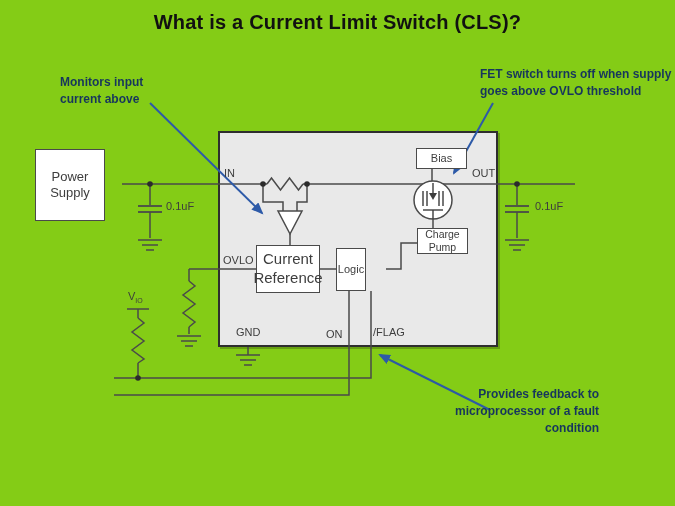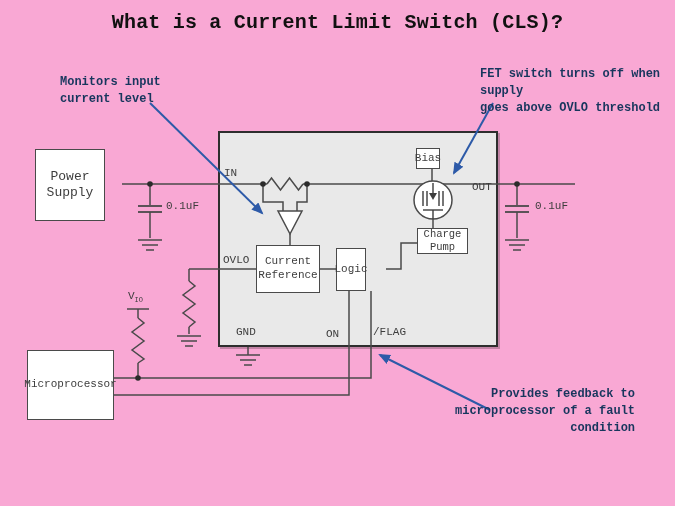--- a/index.html
+++ b/index.html
@@ -1,37 +1,37 @@
 <!DOCTYPE html>
 <html><head>
 <meta charset="utf-8">
 <style>
   html,body{margin:0;padding:0;background:#fff;}
-  .canvas{position:relative;width:675px;height:506px;background:#f9a8d4;
-          font-family:Liberation Mono, monospace;overflow:hidden;}
+  .canvas{position:relative;width:675px;height:506px;background:#84cc16;
+          font-family:Liberation Sans, sans-serif;overflow:hidden;}
   .title{position:absolute;top:11px;left:0;width:100%;text-align:center;
          font-size:20px;font-weight:bold;color:#111111;letter-spacing:0.2px;}
   .ann{position:absolute;font-size:12px;font-weight:bold;color:#17365d;
        line-height:1.42;white-space:pre-line;z-index:4;}
   .ic-block{position:absolute;left:218px;top:131px;width:280px;height:216px;
             background:#e9e9e9;border:2px solid #2e2e2e;
             box-shadow:2px 2px 0 rgba(0,0,0,0.22);box-sizing:border-box;z-index:1;}
   .box{position:absolute;background:#ffffff;border:1.5px solid #4a4a4a;
        display:flex;align-items:center;justify-content:center;text-align:center;
        color:#3d3d3d;white-space:pre-line;box-sizing:border-box;z-index:3;line-height:1.25;}
   .b-power{left:35px;top:149px;width:70px;height:72px;font-size:13px;}
   .b-load{left:575px;top:148px;width:73px;height:73px;font-size:13px;}
   .b-micro{left:27px;top:350px;width:87px;height:70px;font-size:11px;}
-  .b-curref{left:256px;top:245px;width:64px;height:48px;font-size:11px;}
+  .b-curref{left:256px;top:245px;width:64px;height:48px;font-size:15px;}
   .b-logic{left:336px;top:248px;width:30px;height:43px;font-size:11px;}
   .b-cpump{left:417px;top:228px;width:51px;height:26px;font-size:10.5px;}
-  .b-bias{left:416px;top:148px;width:24px;height:21px;font-size:11px;}
+  .b-bias{left:416px;top:148px;width:51px;height:21px;font-size:11px;}
   .pin{position:absolute;font-size:11px;color:#3d3d3d;z-index:3;}
   .p-in{left:224px;top:167px;}
-  .p-out{left:472px;top:181px;}
+  .p-out{left:472px;top:167px;}
   .p-seti{left:223px;top:254px;}
   .p-gnd{left:236px;top:326px;}
   .p-on{left:326px;top:328px;}
   .p-flag{left:373px;top:326px;}
   .l-capL{left:166px;top:200px;}
   .l-capR{left:535px;top:200px;}
   .l-vio{left:128px;top:290px;}
   .l-vio sub{font-size:7px;}
   svg.wires{position:absolute;left:0;top:0;z-index:2;}
   .a-monitors{left:60px;top:74px;}
@@ -39,21 +39,21 @@
   .a-feedback{left:455px;top:386px;text-align:right;}
 </style>
 </head>
 <body>
 
 <div class="canvas">
 
   <div class="title">What is a Current Limit Switch (CLS)?</div>
 
   <div class="ann a-monitors">Monitors input
-current level</div>
+current above</div>
   <div class="ann a-fet">FET switch turns off when supply
 goes above OVLO threshold</div>
   <div class="ann a-feedback">Provides feedback to
 microprocessor of a fault
 condition</div>
 
   <div class="ic-block"></div>
 
   <svg class="wires" width="675" height="506" viewBox="0 0 675 506">
     <defs>
@@ -144,21 +144,20 @@
 
     <g stroke="#2d5aa8" stroke-width="2" fill="none">
       <line x1="150" y1="103" x2="262" y2="213" marker-end="url(#ah)"></line>
       <line x1="493" y1="103" x2="454" y2="173" marker-end="url(#ah)"></line>
       <line x1="490" y1="410" x2="380" y2="355" marker-end="url(#ah)"></line>
     </g>
   </svg>
 
   <div class="box b-power">Power
 Supply</div>
-  <div class="box b-micro">Microprocessor</div>
   <div class="box b-curref">Current
 Reference</div>
   <div class="box b-logic">Logic</div>
   <div class="box b-cpump">Charge
 Pump</div>
   <div class="box b-bias">Bias</div>
 
   <span class="pin p-in">IN</span>
   <span class="pin p-out">OUT</span>
   <span class="pin p-seti">OVLO</span>

